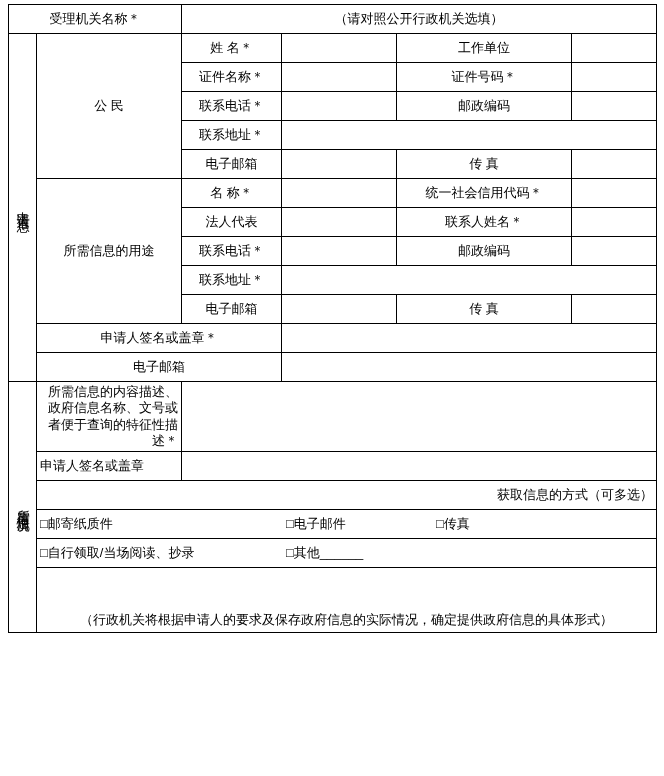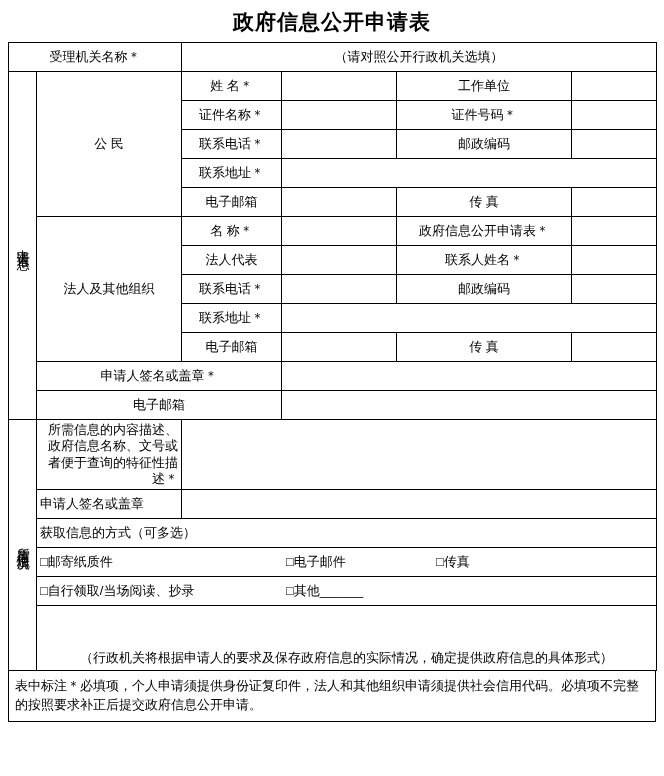--- a/index.html
+++ b/index.html
@@ -88,30 +88,29 @@
     width: 648px;
     border: 1px solid #000000;
     border-top: none;
     box-sizing: border-box;
     padding: 5px 6px 6px 6px;
     font-size: 13px;
     line-height: 1.5;
     text-align: left;
   }
   .hdr-center {
-    text-align: left;
+    text-align: right;
     margin-top: 38px;
   }
 </style>
 </head>
 <body>
 
 <div class="page">
 
-  <div class="doc-title">政府信息公开申请表</div>
 
   <table class="form">
     <colgroup>
       <col style="width:28px">
       <col style="width:145px">
       <col style="width:100px">
       <col style="width:115px">
       <col style="width:175px">
       <col style="width:85px">
     </colgroup>
@@ -149,24 +148,24 @@
       <td class="blank" colspan="3"></td>
     </tr>
     <tr>
       <td class="c">电子邮箱</td>
       <td class="blank"></td>
       <td class="c">传 真</td>
       <td class="blank"></td>
     </tr>
 
     <tr>
-      <td class="c" rowspan="5">法人及其他组织</td>
+      <td class="c" rowspan="5">所需信息的用途</td>
       <td class="c">名 称＊</td>
       <td class="blank"></td>
-      <td class="c">政府信息公开申请表＊</td>
+      <td class="c">统一社会信用代码＊</td>
       <td class="blank"></td>
     </tr>
     <tr>
       <td class="c">法人代表</td>
       <td class="blank"></td>
       <td class="c">联系人姓名＊</td>
       <td class="blank"></td>
     </tr>
     <tr>
       <td class="c">联系电话＊</td>
@@ -231,15 +230,14 @@
     </tr>
 
     <tr class="note-row">
       <td colspan="5">
         <div class="note-text">（行政机关将根据申请人的要求及保存政府信息的实际情况，确定提供政府信息的具体形式）</div>
       </td>
     </tr>
   </tbody>
     </table>
 
-  <div class="footer">表中标注＊必填项，个人申请须提供身份证复印件，法人和其他组织申请须提供社会信用代码。必填项不完整的按照要求补正后提交政府信息公开申请。</div>
 
 </div>
 
 </body></html>

